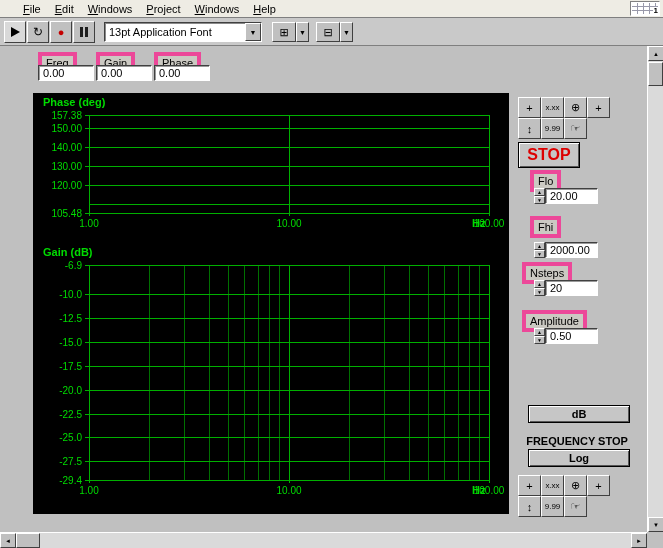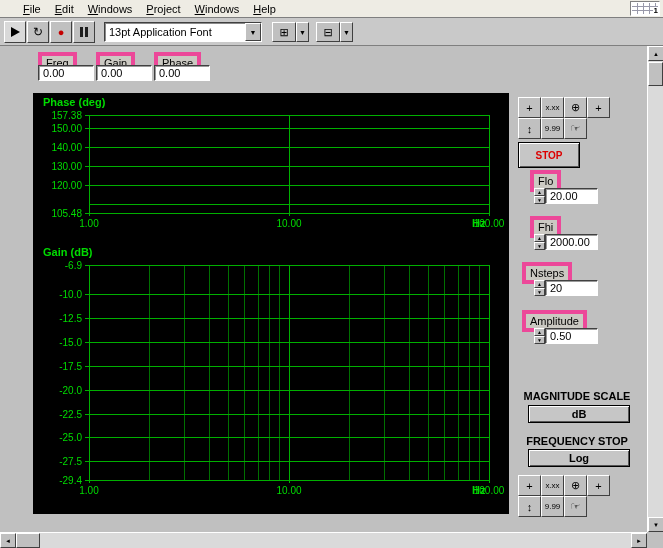--- a/index.html
+++ b/index.html
@@ -101,21 +101,21 @@
     border:1px solid; border-color:#fff #404040 #404040 #fff;
     font-size:8px; font-family:"Liberation Sans", sans-serif;
     display:flex; align-items:center; justify-content:center;
   }
   .pal-btn.big { font-size:11px; }
 
   .stop-btn {
     position:absolute; left:518px; top:96px; width:62px; height:26px;
     background:#c6c6c6; border:1px solid #000;
     box-shadow: inset 1px 1px 0 #fff, inset -1px -1px 0 #565656;
-    color:#dd0000; font-weight:bold; font-size:10px; font-family:inherit;
+    color:#dd0000; font-weight:bold; font-size:16px; font-family:inherit;
   }
 
   .num-ctl { position:absolute; left:517px; display:flex;padding-left:17px; }
   .spin { width:11px; display:flex; flex-direction:column; justify-content:center; }
   .spin-btn {
     height:8px; width:11px; padding:0; font-size:5px; line-height:5px;
     background:#c0c0c0; border:1px solid; border-color:#fff #404040 #404040 #fff;
     display:flex; align-items:center; justify-content:center;
   }
   .num-field {
@@ -311,21 +311,21 @@
     <div class="lv-label" style="left:530px;top:124px">Flo</div>
     <div class="num-ctl" style="top:142px">
       <div class="spin">
         <button class="spin-btn">▲</button>
         <button class="spin-btn">▼</button>
       </div>
       <div class="num-field">20.00</div>
     </div>
 
     <div class="lv-label" style="left:530px;top:170px">Fhi</div>
-    <div class="num-ctl" style="top:188px">
+    <div class="num-ctl" style="top:196px">
       <div class="spin">
         <button class="spin-btn">▲</button>
         <button class="spin-btn">▼</button>
       </div>
       <div class="num-field">2000.00</div>
     </div>
 
     <div class="lv-label" style="left:522px;top:216px">Nsteps</div>
     <div class="num-ctl" style="top:234px">
       <div class="spin">
@@ -337,21 +337,20 @@
 
     <div class="lv-label" style="left:522px;top:264px">Amplitude</div>
     <div class="num-ctl" style="top:282px">
       <div class="spin">
         <button class="spin-btn">▲</button>
         <button class="spin-btn">▼</button>
       </div>
       <div class="num-field">0.50</div>
     </div>
 
-    <div class="scale-label" style="top:344px">MAGNITUDE SCALE</div>
     <button class="ring" style="top:359px">dB</button>
     <div class="scale-label" style="top:389px">FREQUENCY STOP</div>
     <button class="ring" style="top:403px">Log</button>
 
     <div class="palette" style="top:429px">
       <div class="pal-row">
         <button class="pal-btn big">+</button>
         <button class="pal-btn">x.xx</button>
         <button class="pal-btn big">⊕</button>
         <button class="pal-btn big">+</button>

